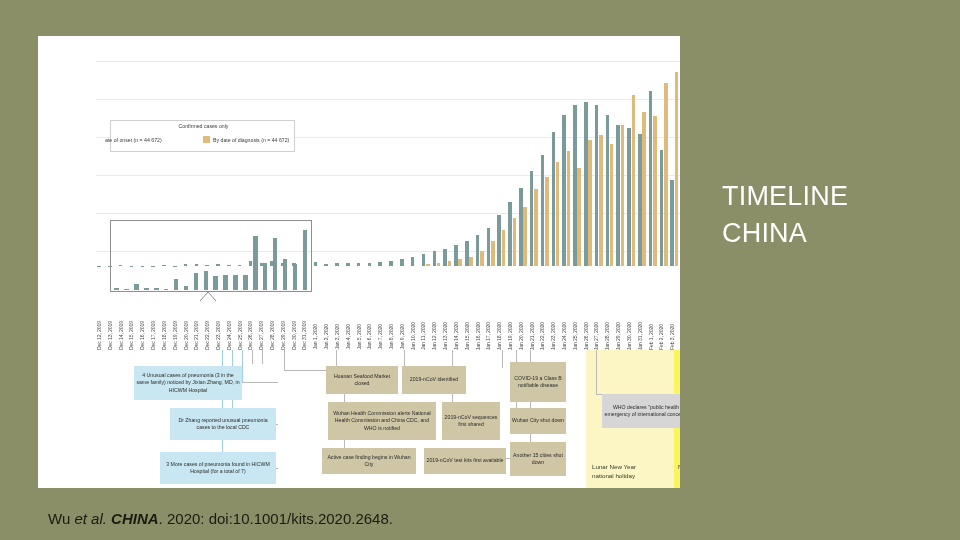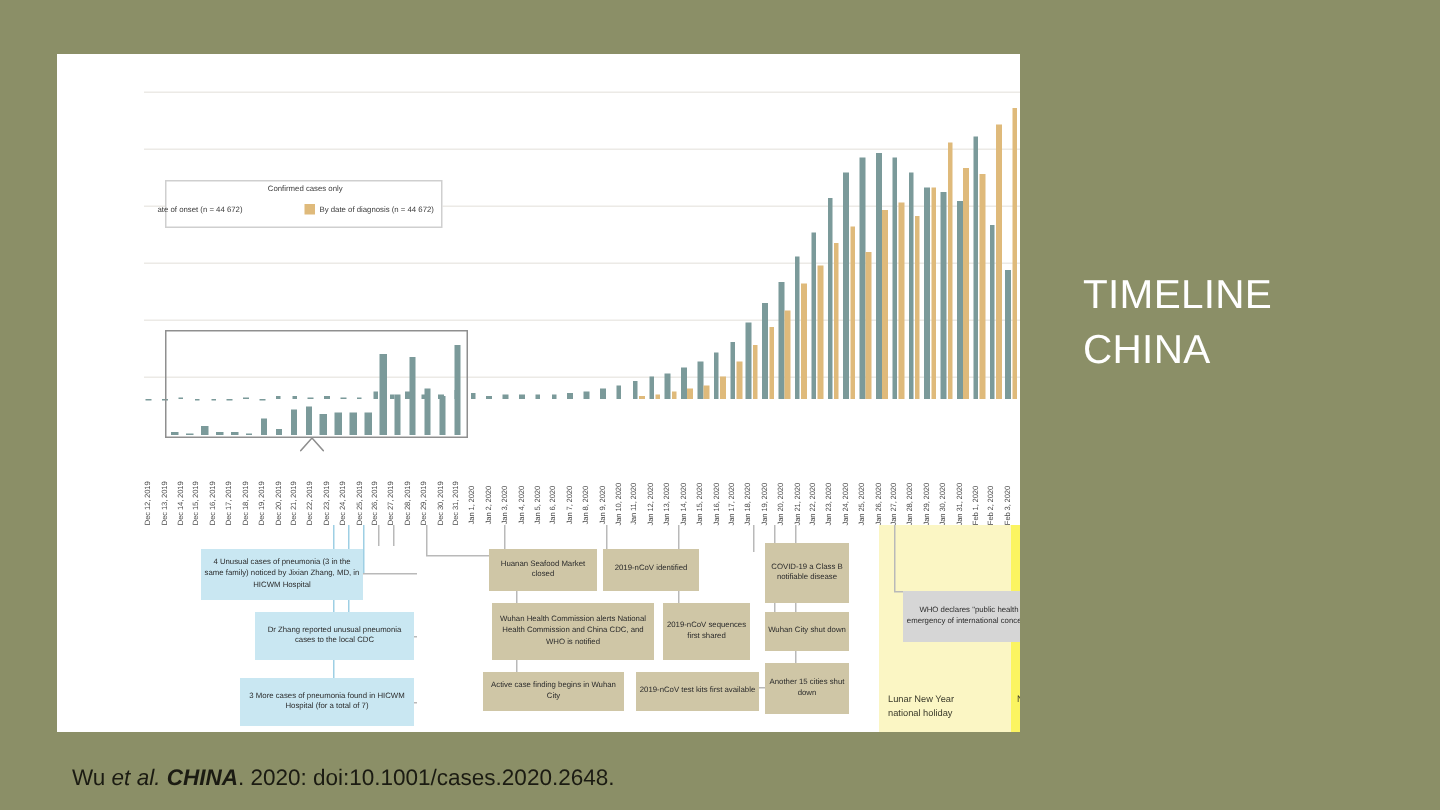--- a/index.html
+++ b/index.html
@@ -191,21 +191,21 @@
   .anno-gray { background: #d6d6d6; }
 </style>
 </head>
 <body>
 
 <div id="slide-title">
   <div>TIMELINE</div>
   <div>CHINA</div>
 </div>
 
-<div id="citation"><span>Wu </span><span class="it">et al.</span><span>&nbsp;</span><span class="bi">CHINA</span><span>. 2020: doi:10.1001/cases.2020.2648.</span></div>
+<div id="citation"><span>Wu </span><span class="it">et al.</span><span>&nbsp;</span><span class="bi">CHINA</span><span>. 2020: doi:10.1001/kits.2020.2648.</span></div>
 
 <div id="figure-panel">
 
   <div id="plot-area">
     <div class="gridline" style="top:25px"></div>
     <div class="gridline" style="top:63px"></div>
     <div class="gridline" style="top:101px"></div>
     <div class="gridline" style="top:139px"></div>
     <div class="gridline" style="top:177px"></div>
     <div class="gridline" style="top:215px"></div>

